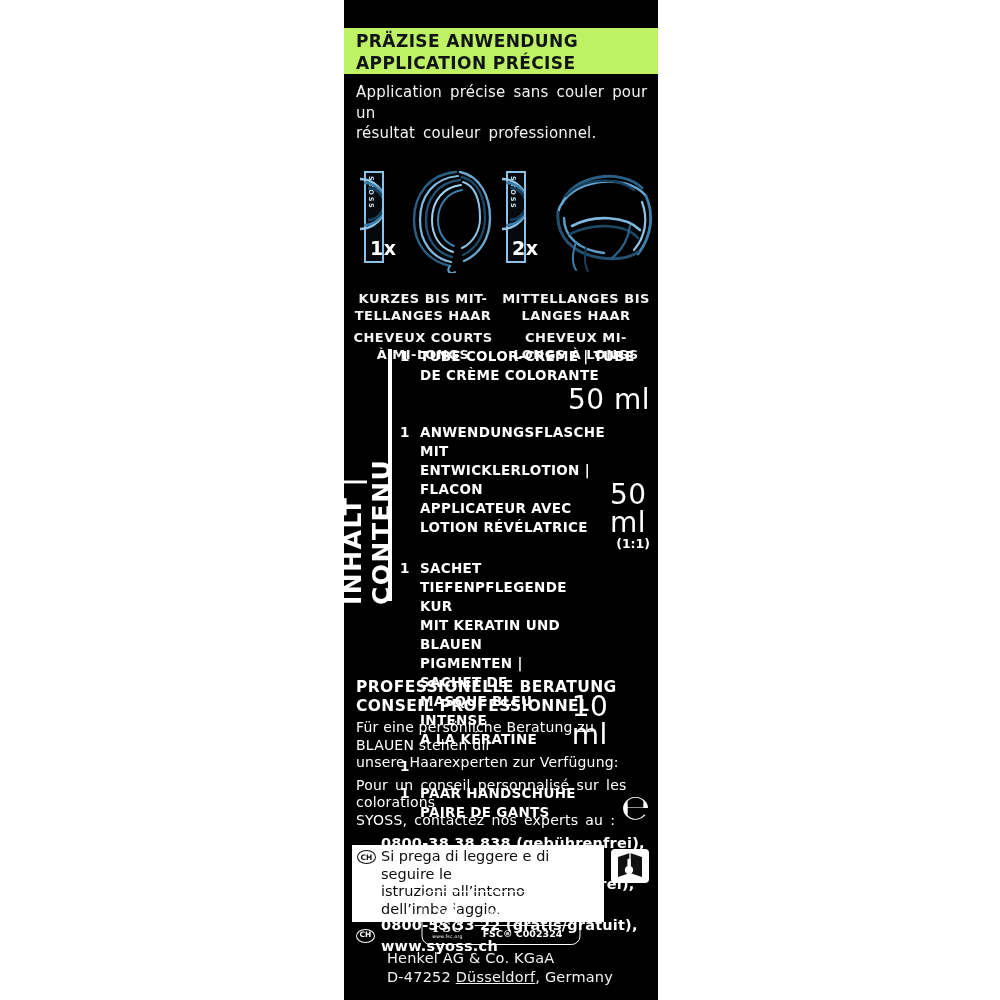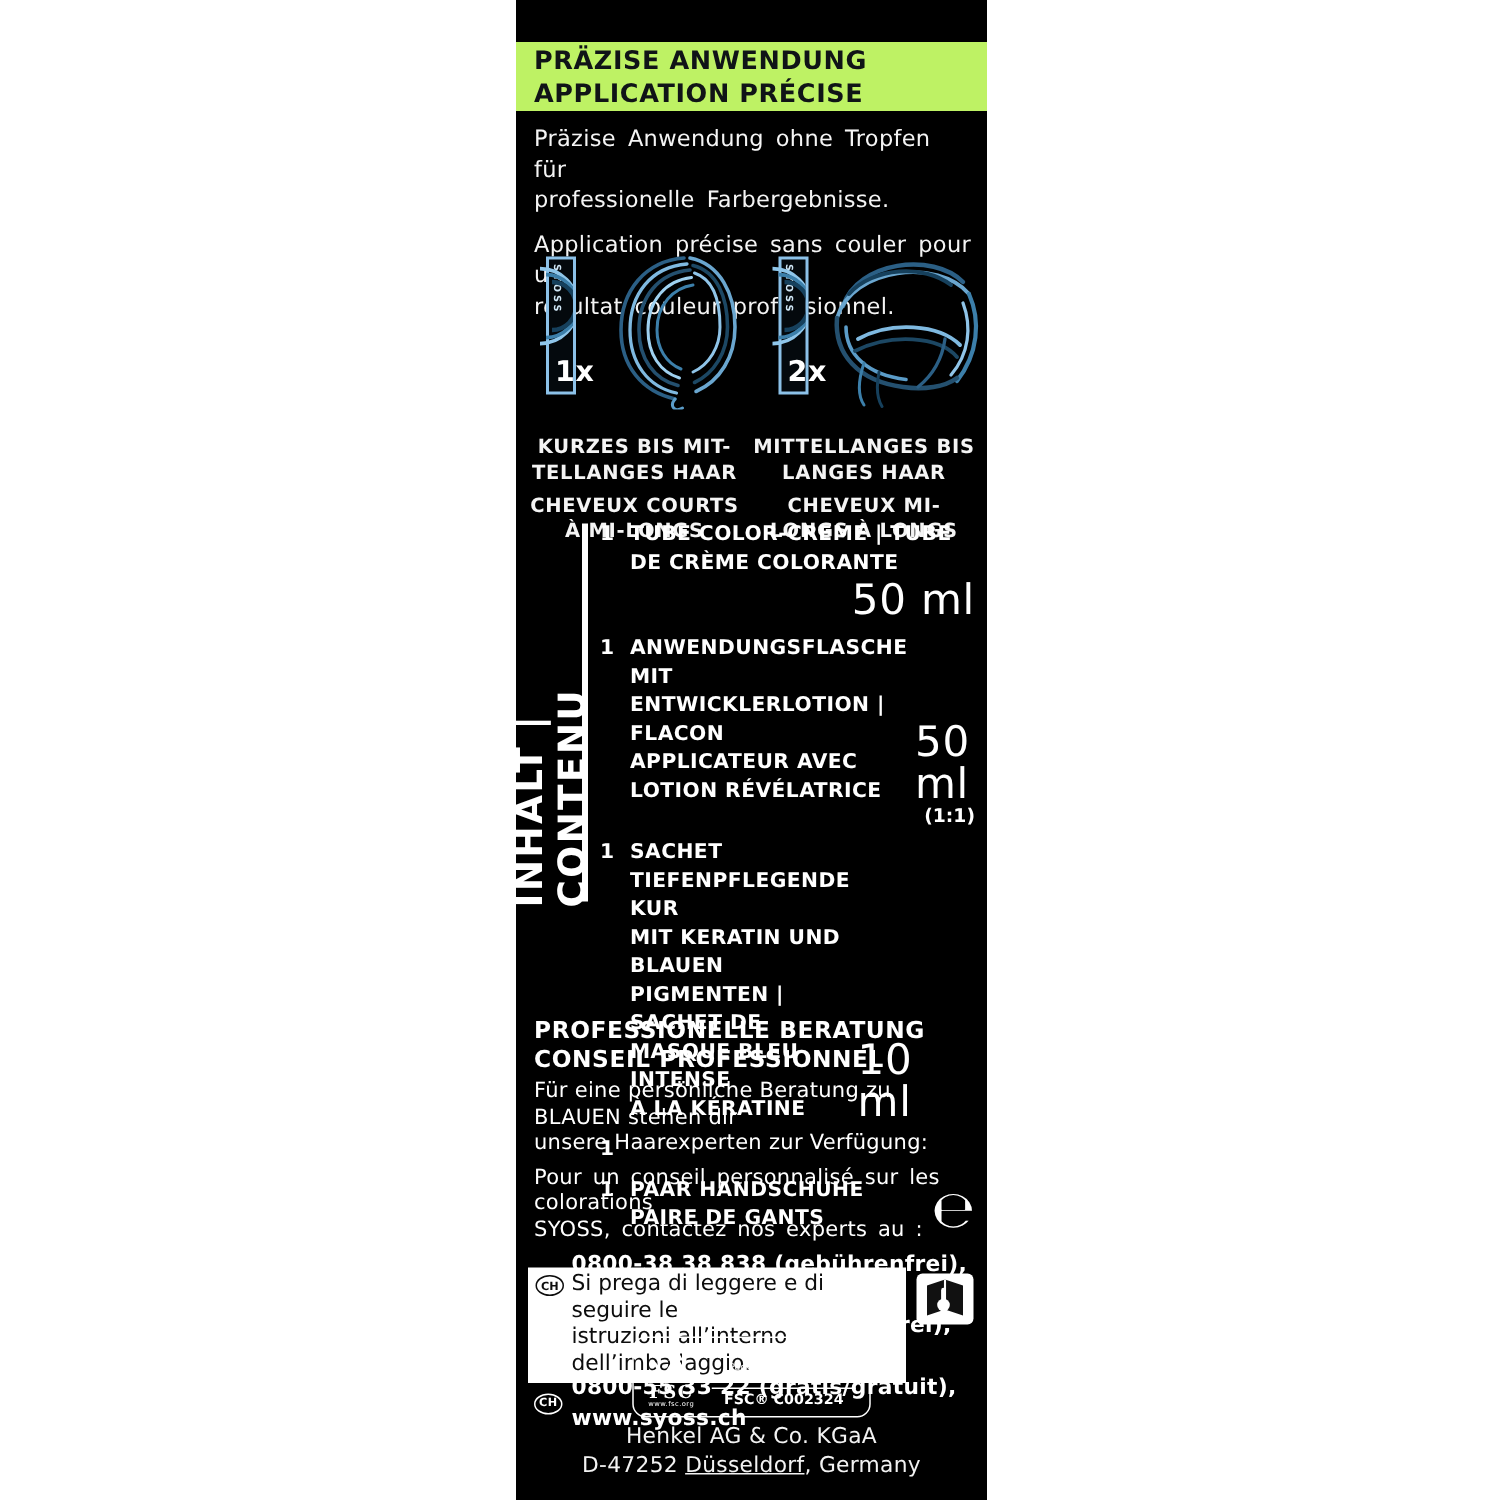--- a/index.html
+++ b/index.html
@@ -14,21 +14,21 @@
   .intro{position:absolute;left:12px;top:82px;width:292px;}
   .intro p{margin:0 0 9px 0;font-size:15px;line-height:20.5px;letter-spacing:.2px;word-spacing:3px;
            white-space:pre-line;color:#f4f4f4;}
 
   .figures{position:absolute;left:0;top:168px;width:100%;height:104px;}
   .sachet{position:absolute;top:3px;width:20px;height:92px;border:2px solid #8cc1e8;box-sizing:border-box;background:#04090d;}
   .sachet .brand{position:absolute;left:1px;top:3px;writing-mode:vertical-rl;font-size:6.5px;font-weight:700;
                  letter-spacing:2px;color:#cfe6f5;}
   .sachet svg{position:absolute;right:0;top:2px;}
   .sachet .mult{position:absolute;left:4px;bottom:2px;font-size:19px;font-weight:700;color:#fff;letter-spacing:.5px;}
-  .s1{left:20px;} .s2{left:175px;}
+  .s1{left:20px;} .s2{left:162px;}
   .headsvg{position:absolute;left:62px;top:0;} .hairsvg{position:absolute;left:198px;top:-2px;}
 
   .captions{position:absolute;left:0;top:273px;width:100%;}
   .cap{position:absolute;text-align:center;font-weight:700;font-size:13px;line-height:17px;letter-spacing:.5px;
        white-space:pre-line;color:#f4f4f4;}
   .c1{left:4px;width:150px;} .c2{left:156px;width:152px;}
   .cap .sub{display:block;margin-top:5px;}
 
   .contents{position:absolute;left:0;top:347px;width:100%;height:330px;}
   .vlabel{position:absolute;left:2px;top:0;width:42px;height:258px;display:flex;align-items:center;justify-content:center;}
@@ -61,36 +61,34 @@
   .fsc{position:absolute;left:50%;top:891px;transform:translateX(-50%);display:flex;gap:9px;align-items:center;
        border:1.5px solid #fff;border-radius:9px;padding:4px 9px 4px 7px;}
   .fsc .lcol{display:flex;flex-direction:column;align-items:center;width:36px;text-align:right;}
   .fsc .fscword{font-family:"DejaVu Serif","Liberation Serif",serif;font-weight:700;font-size:12px;line-height:12px;letter-spacing:1px;}
   .fsc .fscsite{font-size:4.5px;line-height:6px;letter-spacing:.3px;}
   .fsc .rcol{width:96px;text-align:center;}
   .fsc .mix{font-size:9.5px;font-weight:700;line-height:11px;}
   .fsc .desc{font-size:6.3px;line-height:7.5px;white-space:pre-line;}
   .fsc .lic{font-size:9.5px;font-weight:700;line-height:12px;margin-top:2px;border-top:1px solid #fff;padding-top:2px;}
 
-  .address{position:absolute;left:0;top:949px;width:100%;text-align:center;font-size:14.5px;line-height:18.5px;
-           color:#f2f2f2;letter-spacing:.2px;}
+  .address{position:absolute;left:0;top:949px;width:100%;font-size:14.5px;line-height:18.5px;
+           color:#f2f2f2;letter-spacing:.2px;padding-left:43px;}
   .address .u{text-decoration:underline;}
 </style>
 </head>
 <body>
 
 <div class="stage">
   <div class="panel">
 
     <div class="banner">PRÄZISE ANWENDUNG
 APPLICATION PRÉCISE</div>
 
     <div class="intro">
-      <p>Präzise Anwendung ohne Tropfen für
-professionelle Farbergebnisse.</p>
       <p>Application précise sans couler pour un
 résultat couleur professionnel.</p>
     </div>
 
     <div class="figures">
       <div class="sachet s1">
         <span class="brand">SYOSS</span>
         <svg width="30" height="60" viewBox="0 0 30 60">
           <path d="M8 4 A24 24 0 0 1 8 54" fill="none" stroke="#8fc6ea" stroke-width="2.5"></path>
           <path d="M12 8 A19 19 0 0 1 12 50" fill="none" stroke="#3c7faa" stroke-width="2.5"></path>

